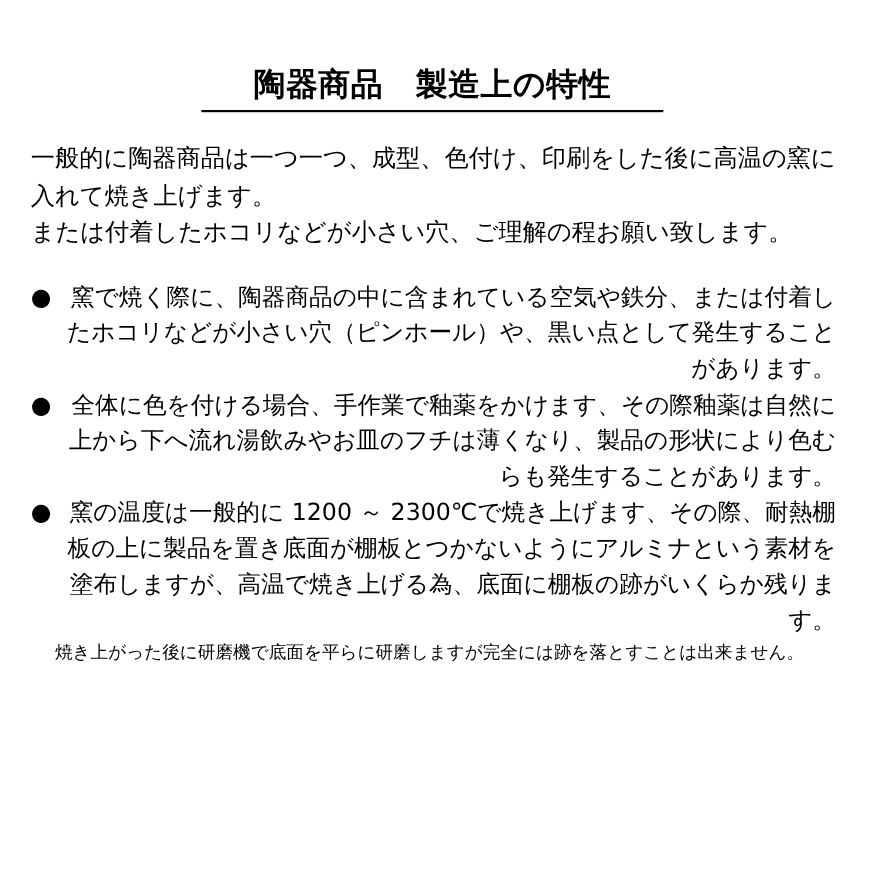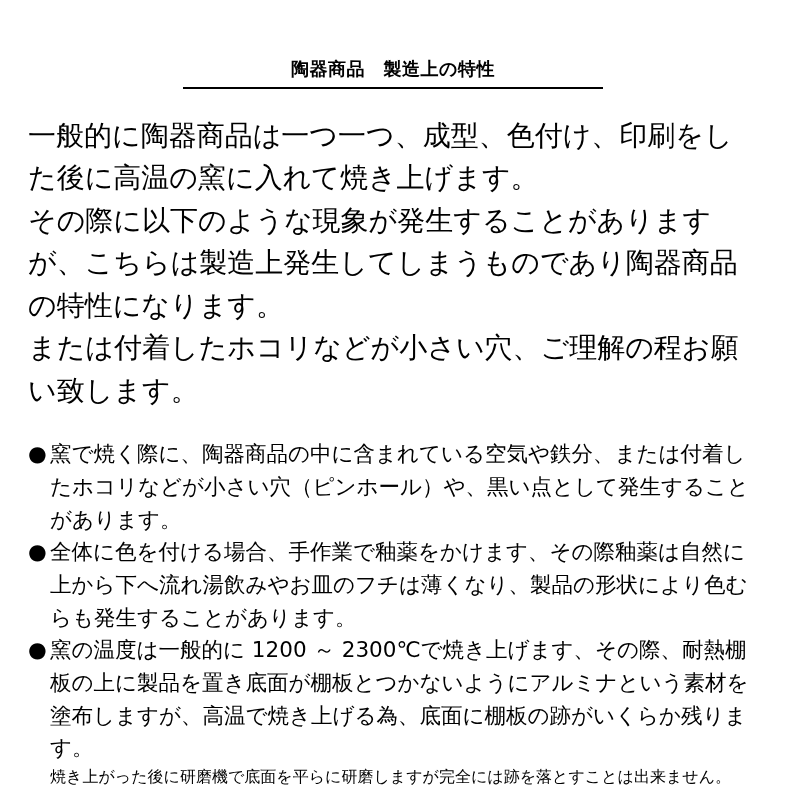--- a/index.html
+++ b/index.html
@@ -16,34 +16,34 @@
   }
   .page {
     position: relative;
     width: 800px;
     height: 800px;
     box-sizing: border-box;
     padding: 58px 36px 0 22px;
   }
   .doc-title {
     text-align: center;
-    font-size: 18px;
+    font-size: 29px;
     font-weight: bold;
     letter-spacing: 0.5px;
     line-height: 1.25;
     margin: 0 0 26px 0;
     padding-bottom: 6px;
     border-bottom: 2px solid #000000;
     display: block;
     width: 420px;
     margin-left: auto;
     margin-right: auto;
   }
   .intro {
-    font-size: 28px;
+    font-size: 22px;
     line-height: 1.52;
     margin: 0 0 0 0;
     padding: 0 4px 0 6px;
     letter-spacing: 0px;
   }
   .intro p {
     margin: 0 0 0 0;
   }
   .spacer {
     height: 26px;
@@ -64,37 +64,37 @@
     position: absolute;
     left: 0;
     top: 0;
     width: 20px;
     text-align: left;
     font-size: 21.5px;
     line-height: 1.52;
   }
   .bullet .btext {
     display: block;
+    text-align: right;
   }
   .subnote {
     font-size: 16px;
     line-height: 1.52;
     padding-left: 22px;
   }
 </style>
 </head>
 <body>
 
 <div class="page">
 
   <h1 class="doc-title">陶器商品　製造上の特性</h1>
 
   <div class="intro">
     <p>一般的に陶器商品は一つ一つ、成型、色付け、印刷をした後に高温の窯に入れて焼き上げます。</p>
-    <p>その際に以下のような現象が発生することがありますが、こちらは製造上発生してしまうものであり陶器商品の特性になります。</p>
     <p>または付着したホコリなどが小さい穴、ご理解の程お願い致します。</p>
   </div>
 
   <div class="spacer"></div>
 
   <ul class="bullets">
     <li class="bullet">
       <span class="marker">●</span>
       <span class="btext">窯で焼く際に、陶器商品の中に含まれている空気や鉄分、または付着したホコリなどが小さい穴（ピンホール）や、黒い点として発生することがあります。</span>
     </li>

